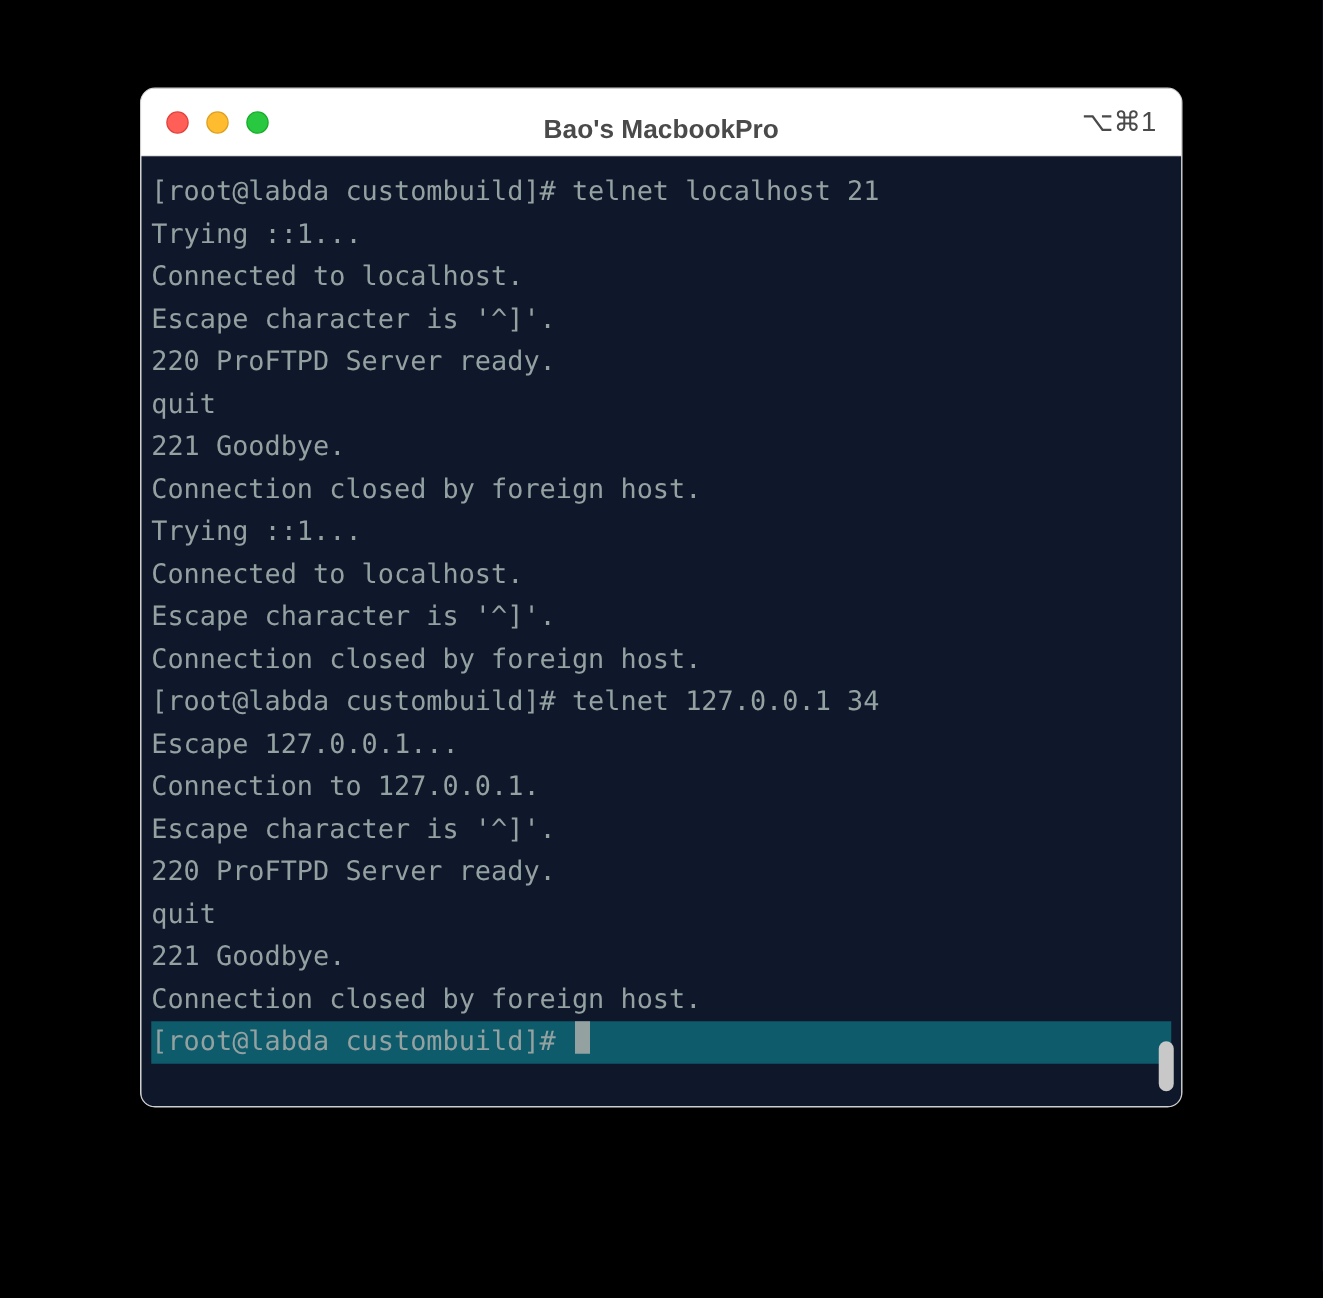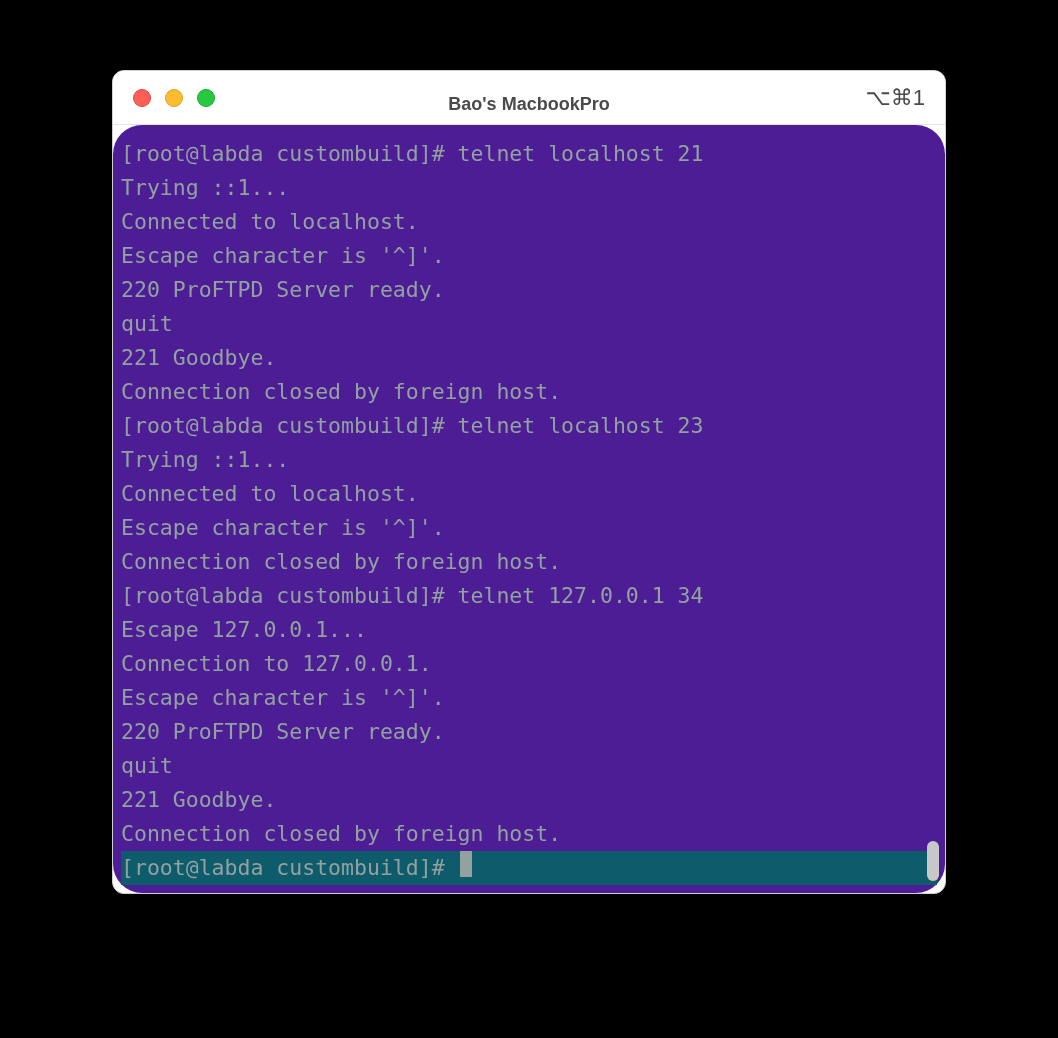--- a/index.html
+++ b/index.html
@@ -40,40 +40,39 @@
       height: 18px;
       border-radius: 50%;
     }
     .light.red { background: #ff5f57; border: 0.5px solid #e0443e; }
     .light.yellow { background: #febc2e; border: 0.5px solid #dea123; }
     .light.green { background: #28c840; border: 0.5px solid #1aad2b; }
     .window-title {
       position: absolute;
       left: 50%;
       transform: translateX(-50%);
-      font-size: 18px;
+      font-size: 21px;
       font-weight: 700;
       color: #4a4a4a;
       margin-top: 13px;
     }
     .window-shortcut {
       margin-left: auto;
       font-size: 22px;
       font-weight: 400;
       color: #4a4a4a;
       display: flex;
       align-items: center;
       gap: 2px;
     }
     .terminal-body {
-      background: #4c1d95;
+      background: #0f172a;
       padding: 12px 8px 8px 8px;
       position: relative;
       min-height: 760px;
-      border-radius: 29px;
     }
     .terminal-line {
       font-family: "Menlo", "Monaco", "Consolas", monospace;
       font-size: 21.5px;
       line-height: 34px;
       color: #93a1a1;
       white-space: pre;
       padding-left: 0px;
     }
     .current-line {
@@ -121,21 +120,20 @@
   </div>
   <div class="terminal-body">
     <div class="terminal-line">[root@labda custombuild]# telnet localhost 21</div>
     <div class="terminal-line">Trying ::1...</div>
     <div class="terminal-line">Connected to localhost.</div>
     <div class="terminal-line">Escape character is '^]'.</div>
     <div class="terminal-line">220 ProFTPD Server ready.</div>
     <div class="terminal-line">quit</div>
     <div class="terminal-line">221 Goodbye.</div>
     <div class="terminal-line">Connection closed by foreign host.</div>
-    <div class="terminal-line">[root@labda custombuild]# telnet localhost 23</div>
     <div class="terminal-line">Trying ::1...</div>
     <div class="terminal-line">Connected to localhost.</div>
     <div class="terminal-line">Escape character is '^]'.</div>
     <div class="terminal-line">Connection closed by foreign host.</div>
     <div class="terminal-line">[root@labda custombuild]# telnet 127.0.0.1 34</div>
     <div class="terminal-line">Escape 127.0.0.1...</div>
     <div class="terminal-line">Connection to 127.0.0.1.</div>
     <div class="terminal-line">Escape character is '^]'.</div>
     <div class="terminal-line">220 ProFTPD Server ready.</div>
     <div class="terminal-line">quit</div>

